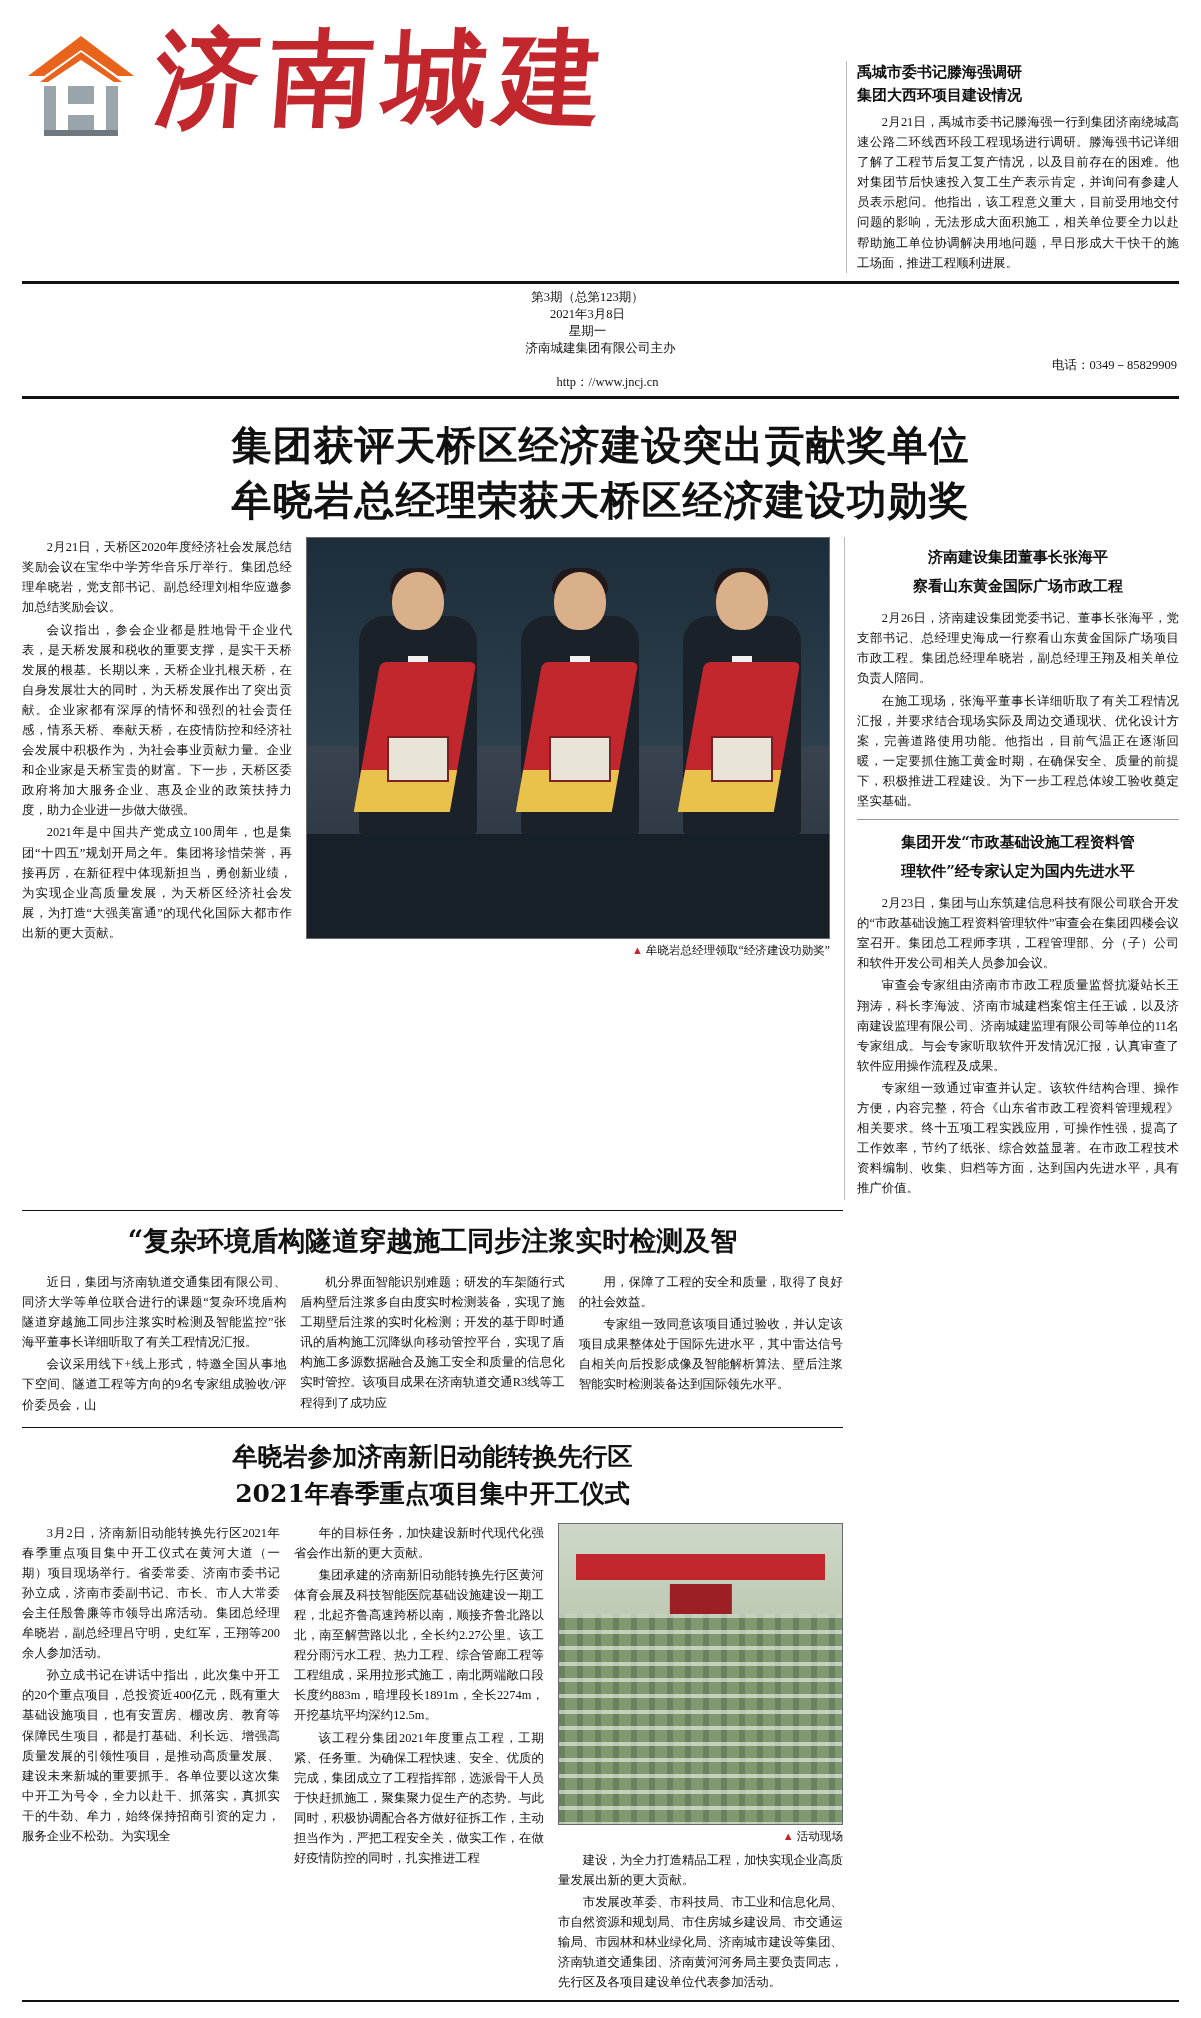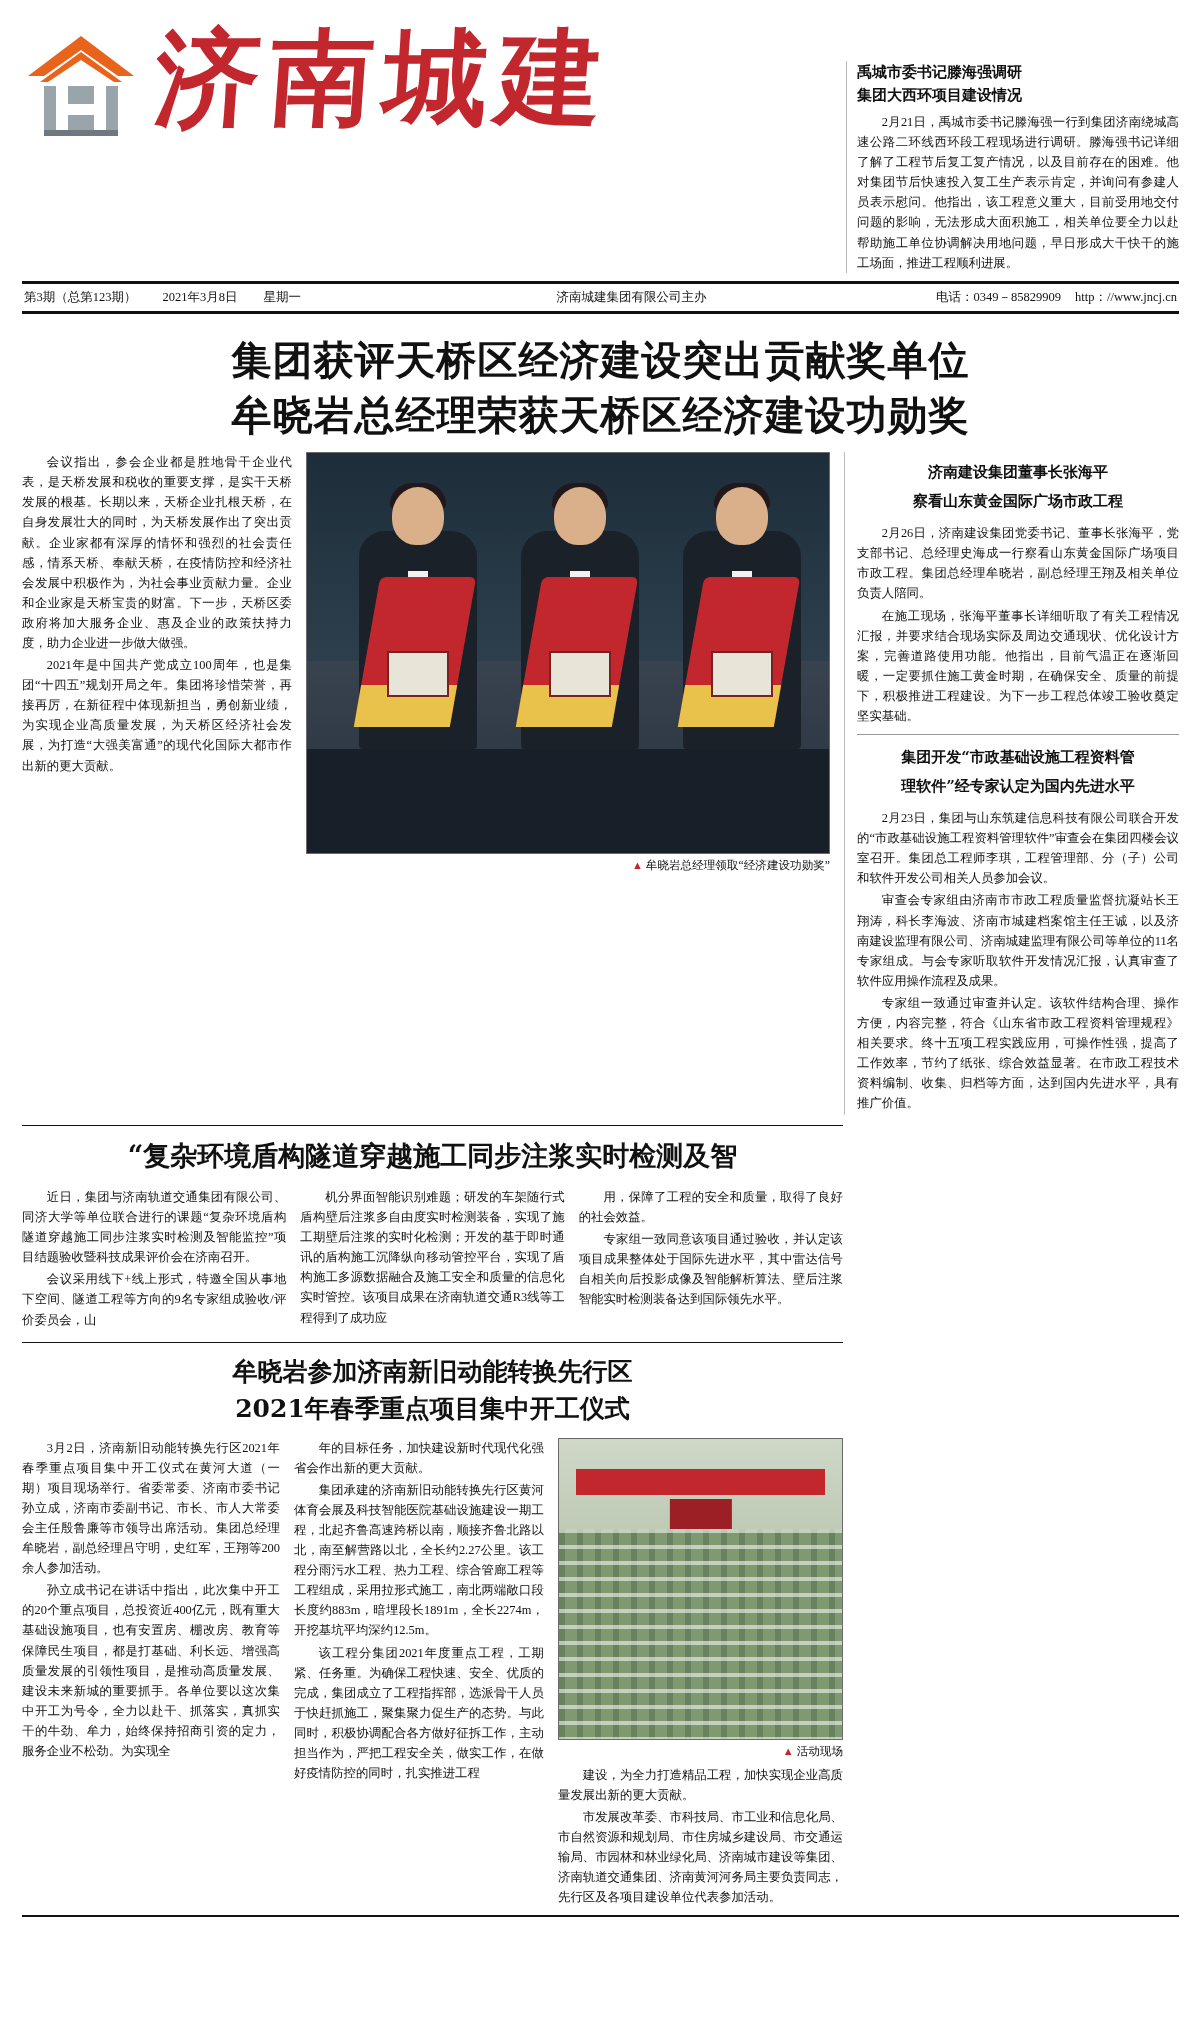--- a/index.html
+++ b/index.html
@@ -65,20 +65,21 @@
     text-align:justify;
     text-indent:2em;
   }
   .rule-thick{border-top:3px solid #111;margin-top:2px;}
   .infoline{
     display:flex;
     align-items:center;
     font-size:12.5px;
     padding:5px 2px 5px 2px;
     border-bottom:3px solid #111;
+    flex-direction:column;
   }
   .infoline .seg{margin-right:26px;white-space:nowrap;}
   .infoline .seg.center{flex:1 1 auto;text-align:center;margin-right:0;}
   .infoline .seg.tel{margin-left:auto;margin-right:0;}
 
   
   .headline{
     text-align:center;
     padding:18px 0 10px 0;
   }
@@ -203,20 +204,21 @@
   </div>
 
   <div class="headline">
     <div class="l1">集团获评天桥区经济建设突出贡献奖单位</div>
     <div class="l2">牟晓岩总经理荣获天桥区经济建设功勋奖</div>
   </div>
 
   <div class="zone">
 
     <div class="col-left">
+      <p class="body">2月21日，天桥区2020年度经济社会发展总结奖励会议在宝华中学芳华音乐厅举行。集团总经理牟晓岩，党支部书记、副总经理刘相华应邀参加总结奖励会议。</p>
       <p class="body">会议指出，参会企业都是胜地骨干企业代表，是天桥发展和税收的重要支撑，是实干天桥发展的根基。长期以来，天桥企业扎根天桥，在自身发展壮大的同时，为天桥发展作出了突出贡献。企业家都有深厚的情怀和强烈的社会责任感，情系天桥、奉献天桥，在疫情防控和经济社会发展中积极作为，为社会事业贡献力量。企业和企业家是天桥宝贵的财富。下一步，天桥区委政府将加大服务企业、惠及企业的政策扶持力度，助力企业进一步做大做强。</p>
       <p class="body">2021年是中国共产党成立100周年，也是集团“十四五”规划开局之年。集团将珍惜荣誉，再接再厉，在新征程中体现新担当，勇创新业绩，为实现企业高质量发展，为天桥区经济社会发展，为打造“大强美富通”的现代化国际大都市作出新的更大贡献。</p>
     </div>
 
     <div class="col-mid">
       <div class="photo ph1">
         <div class="stage"></div>
         <div class="floor"></div>
         <div class="person" style="left:10%;">
           <div class="hair"></div>
@@ -266,21 +268,21 @@
   </div>
 
   <div style="display:flex;gap:14px;">
     <div style="flex:1 1 auto;">
       <div class="hr"></div>
       <div class="sub-head">
         <div>“复杂环境盾构隧道穿越施工同步注浆实时检测及智</div>
       </div>
       <div class="cols3">
         <div>
-          <p class="body">近日，集团与济南轨道交通集团有限公司、同济大学等单位联合进行的课题“复杂环境盾构隧道穿越施工同步注浆实时检测及智能监控”项目结题验收暨科技成果评价会在济南召开。</p>
+          <p class="body">近日，集团与济南轨道交通集团有限公司、同济大学等单位联合进行的课题“复杂环境盾构隧道穿越施工同步注浆实时检测及智能监控”张海平董事长详细听取了有关工程情况汇报。</p>
           <p class="body">会议采用线下+线上形式，特邀全国从事地下空间、隧道工程等方向的9名专家组成验收/评价委员会，山</p>
         </div>
         <div>
           <p class="body">机分界面智能识别难题；研发的车架随行式盾构壁后注浆多自由度实时检测装备，实现了施工期壁后注浆的实时化检测；开发的基于即时通讯的盾构施工沉降纵向移动管控平台，实现了盾构施工多源数据融合及施工安全和质量的信息化实时管控。该项目成果在济南轨道交通R3线等工程得到了成功应</p>
         </div>
         <div>
           <p class="body">用，保障了工程的安全和质量，取得了良好的社会效益。</p>
           <p class="body">专家组一致同意该项目通过验收，并认定该项目成果整体处于国际先进水平，其中雷达信号自相关向后投影成像及智能解析算法、壁后注浆智能实时检测装备达到国际领先水平。</p>
         </div>
       </div>

